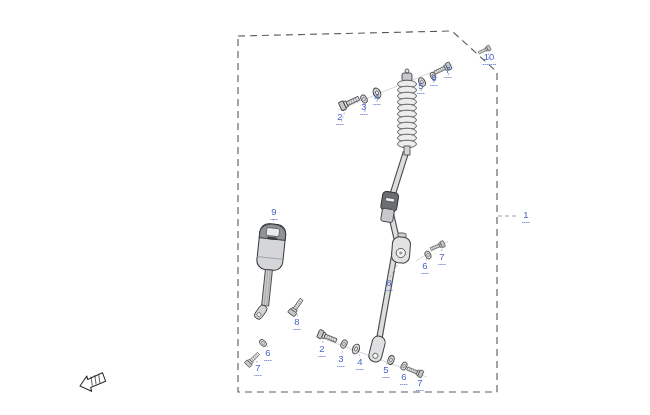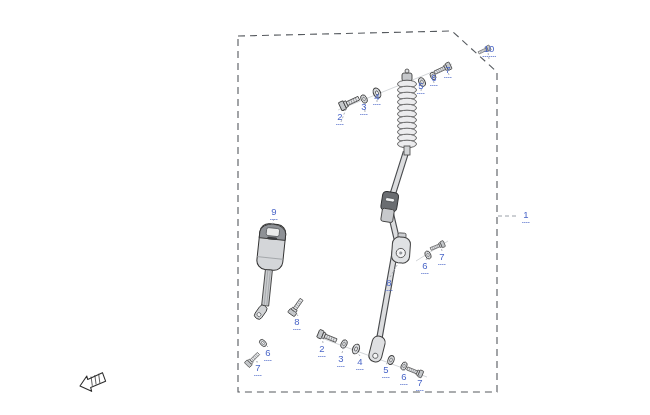--- a/index.html
+++ b/index.html
@@ -161,21 +161,21 @@
       </g>
     </g>
   </svg>
 
   <div class="callout" style="left:340px;top:112px">2</div>
   <div class="callout" style="left:364px;top:102px">3</div>
   <div class="callout" style="left:377px;top:92px">4</div>
   <div class="callout" style="left:421px;top:81px">5</div>
   <div class="callout" style="left:434px;top:73px">6</div>
   <div class="callout" style="left:448px;top:65px">7</div>
-  <div class="callout" style="left:489px;top:44px">10</div>
+  <div class="callout" style="left:489px;top:52px">10</div>
   <div class="callout" style="left:526px;top:210px">1</div>
   <div class="callout" style="left:274px;top:207px">9</div>
   <div class="callout" style="left:425px;top:261px">6</div>
   <div class="callout" style="left:442px;top:252px">7</div>
   <div class="callout" style="left:389px;top:278px">8</div>
   <div class="callout" style="left:297px;top:317px">8</div>
   <div class="callout" style="left:268px;top:348px">6</div>
   <div class="callout" style="left:258px;top:363px">7</div>
   <div class="callout" style="left:322px;top:344px">2</div>
   <div class="callout" style="left:341px;top:354px">3</div>

